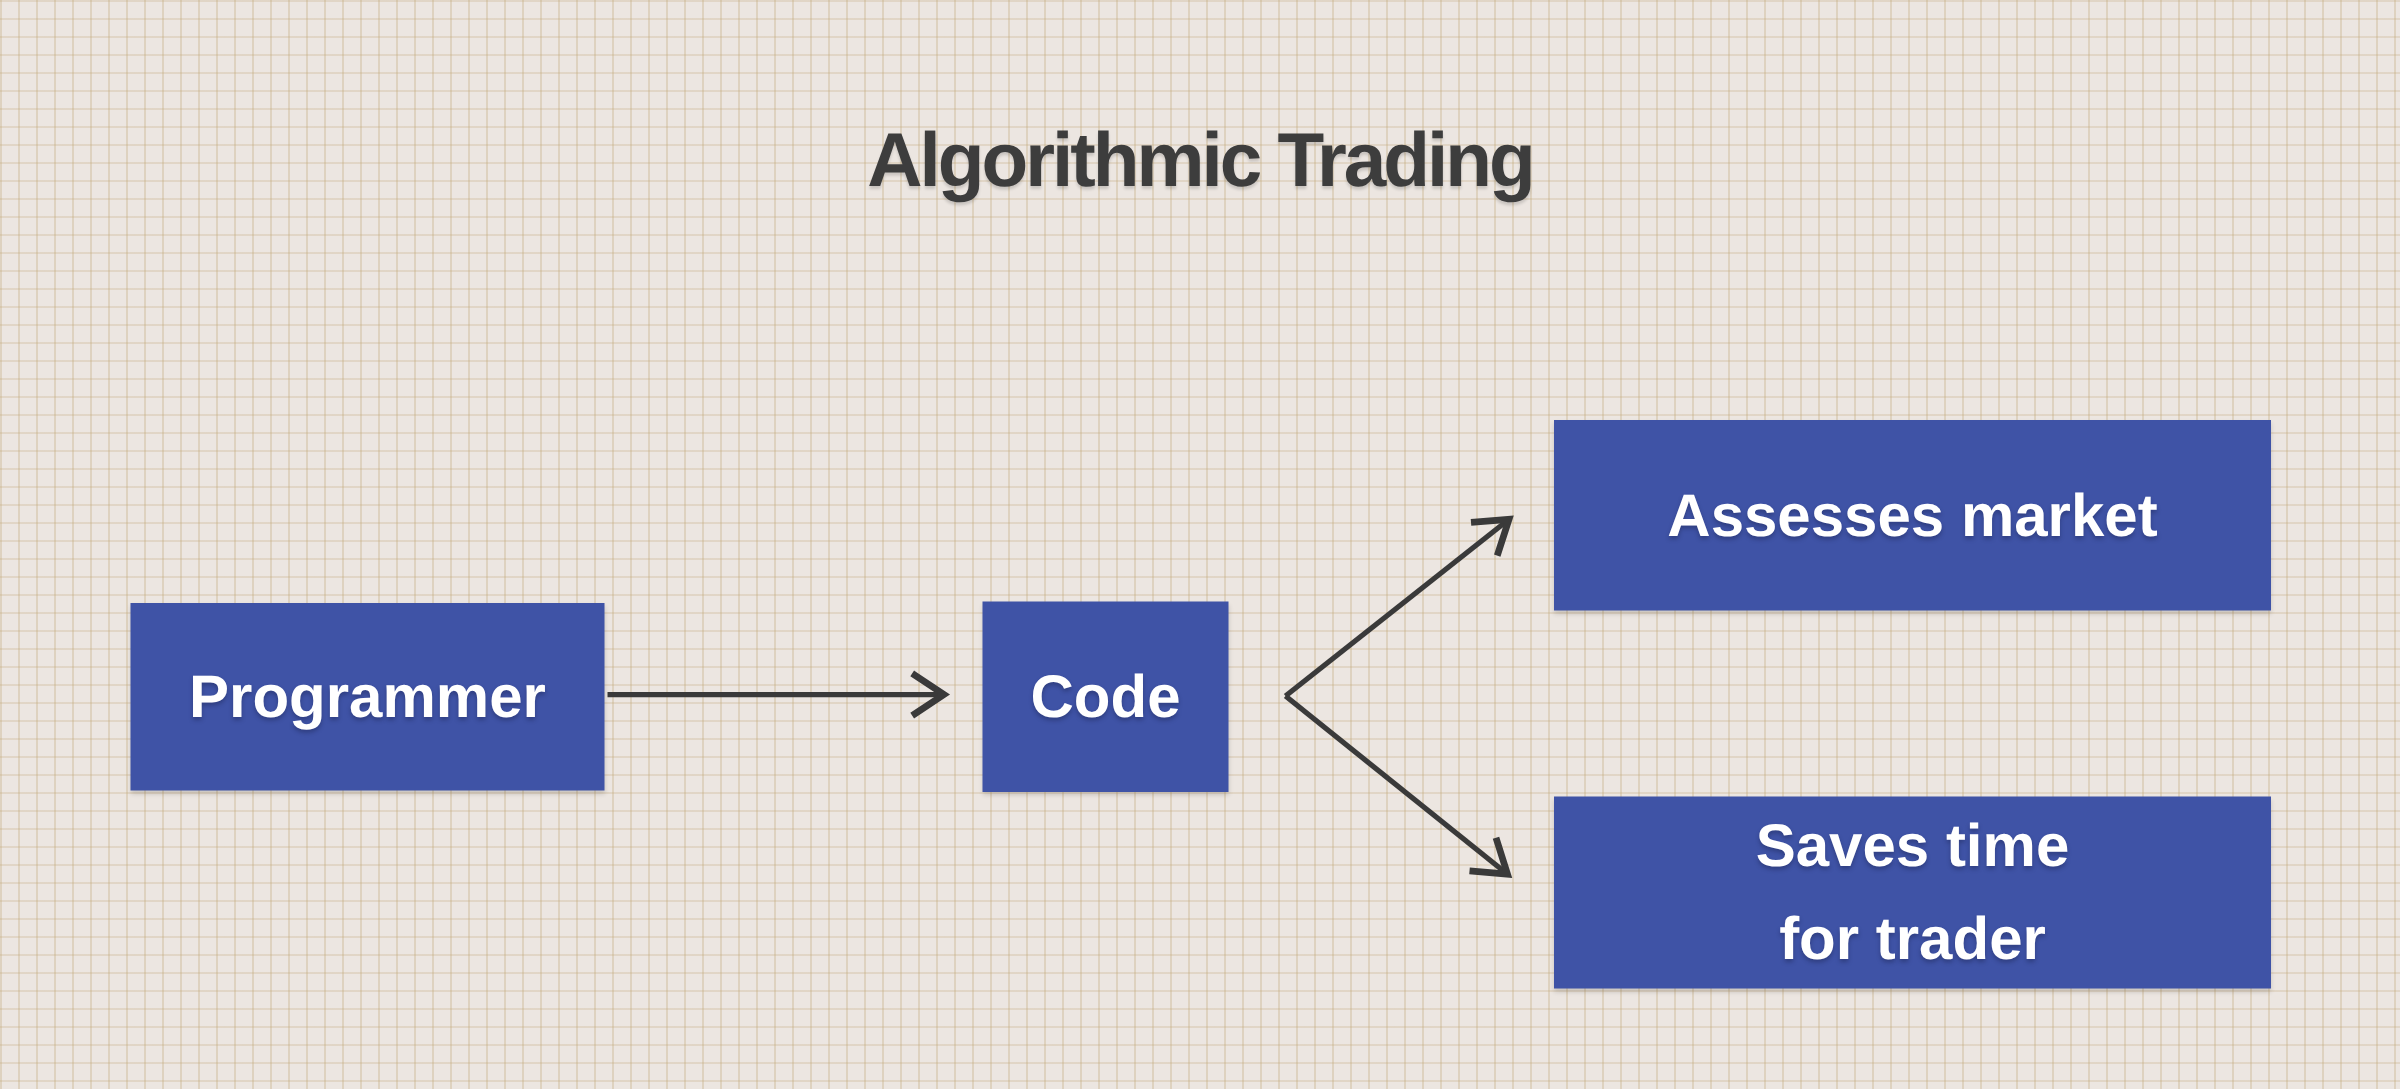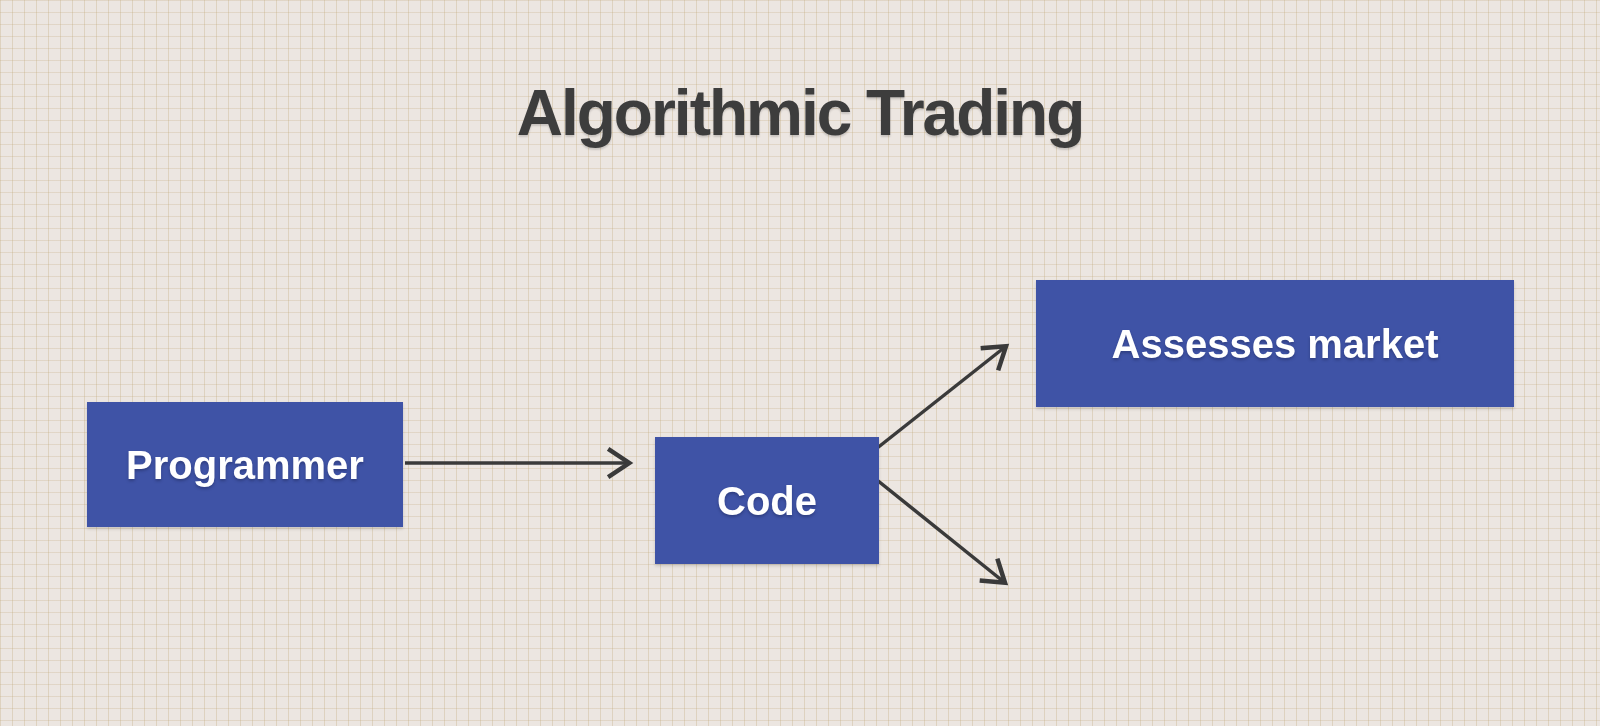--- a/index.html
+++ b/index.html
@@ -19,21 +19,21 @@
       linear-gradient(to bottom, rgba(193,168,120,0.26) 1.5px, transparent 1.5px);
     background-size: 12px 12px;
   }
   .title {
     position: absolute;
     top: 80px;
     left: 0;
     right: 0;
     margin: 0;
     text-align: center;
-    font-size: 64px;
+    font-size: 51px;
     font-weight: bold;
     letter-spacing: -2px;
     color: #3d3d3d;
     text-shadow: 0 2px 2px rgba(0,0,0,0.15);
     line-height: 1.05;
   }
   .arrows {
     position: absolute;
     top: 0;
     left: 0;
@@ -48,21 +48,21 @@
     color: #ffffff;
     font-weight: bold;
     font-size: 40px;
     line-height: 50px;
     text-align: center;
     text-shadow: 0 2px 3px rgba(20,25,60,0.35);
     box-shadow: 0 2px 3px rgba(0,0,0,0.15);
     gap: 12px;
   }
   .node-programmer { left: 87px;   top: 402px; width: 316px; height: 125px; }
-  .node-code       { left: 655px;  top: 401px; width: 224px; height: 127px; margin-top: 36px; }
+  .node-code       { left: 655px;  top: 401px; width: 164px; height: 127px; }
   .node-outcome-top    { left: 1036px; top: 280px; width: 478px; height: 127px; }
   .node-outcome-bottom { left: 1036px; top: 531px; width: 478px; height: 128px; }
   .edge-label {
     position: absolute;
     left: 405px;
     top: 410px;
     width: 227px;
     text-align: center;
     font-size: 30px;
     font-weight: bold;
@@ -94,14 +94,18 @@
   </div>
 
   <div class="node node-code">
     <span>Code</span>
   </div>
 
   <div class="node node-outcome-top">
     <span>Assesses market</span>
   </div>
 
+  <div class="node node-outcome-bottom">
+    <span>Saves time</span>
+    <span>for trader</span>
+  </div>
 
 </div>
 
 </body></html>

